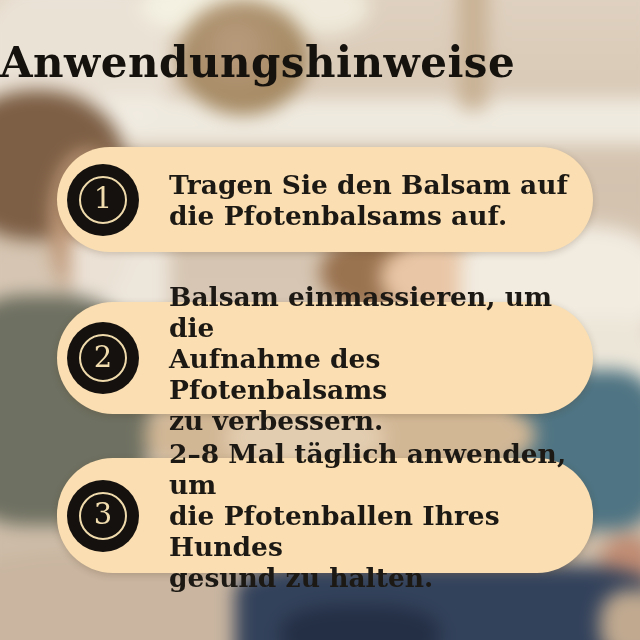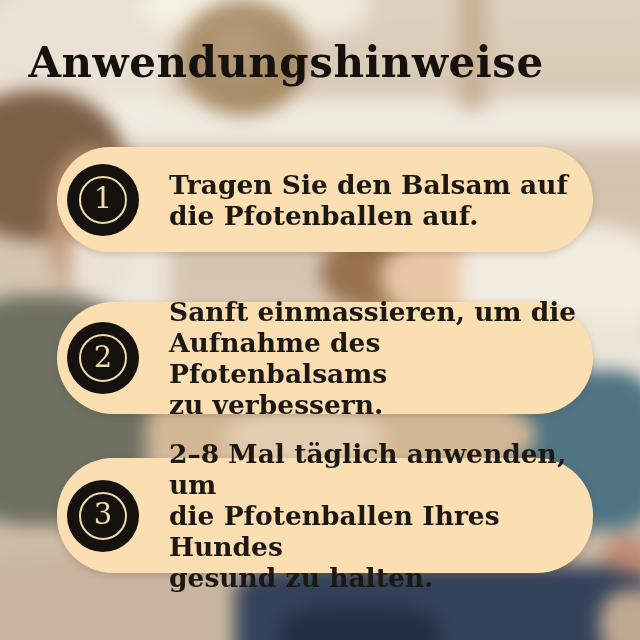--- a/index.html
+++ b/index.html
@@ -31,21 +31,21 @@
   .bg-tan-light{left:245px;top:425px;width:160px;height:65px;background:#e3cdb0;border-radius:50%;}
   .bg-skin-blob{left:620px;top:555px;width:55px;height:60px;background:#c08b72;border-radius:50%;}
   .bg-couch{left:-60px;top:572px;width:370px;height:150px;background:#c9b5a0;border-radius:45% 45% 0 0;}
   .bg-jeans{left:255px;top:585px;width:420px;height:120px;background:#33425b;border-radius:20% 20% 0 0;}
   .bg-jeans-dark{left:300px;top:625px;width:160px;height:60px;background:#242f45;border-radius:40%;}
   .bg-corner{left:620px;top:610px;width:70px;height:70px;background:#c0a98f;border-radius:40%;}
 
   
   .title{
     position:absolute;left:0;top:38px;width:572px;margin:0;
-    text-align:center;font-size:42px;font-weight:700;letter-spacing:.5px;
+    font-size:42px;font-weight:700;letter-spacing:.5px;
     color:#15120e;
   }
   .pill{
     position:absolute;left:57px;width:536px;
     background:#fbdfb2;border-radius:56px;
     display:flex;align-items:center;
     box-shadow:0 2px 7px rgba(80,60,30,.22);
   }
   .pill-1{top:147px;height:105px;}
   .pill-2{top:302px;height:112px;}
@@ -102,30 +102,30 @@
 
   <h1 class="title">Anwendungshinweise</h1>
 
   <div class="pill pill-1">
     <div class="badge">
       <div class="badge-ring">
         <span class="badge-num">1</span>
       </div>
     </div>
     <div class="step-text">Tragen Sie den Balsam auf
-die Pfotenballen auf.</div>
+die Pfotenbalsams auf.</div>
   </div>
 
   <div class="pill pill-2">
     <div class="badge">
       <div class="badge-ring">
         <span class="badge-num">2</span>
       </div>
     </div>
-    <div class="step-text">Sanft einmassieren, um die
+    <div class="step-text">Balsam einmassieren, um die
 Aufnahme des Pfotenbalsams
 zu verbessern.</div>
   </div>
 
   <div class="pill pill-3">
     <div class="badge">
       <div class="badge-ring">
         <span class="badge-num">3</span>
       </div>
     </div>

